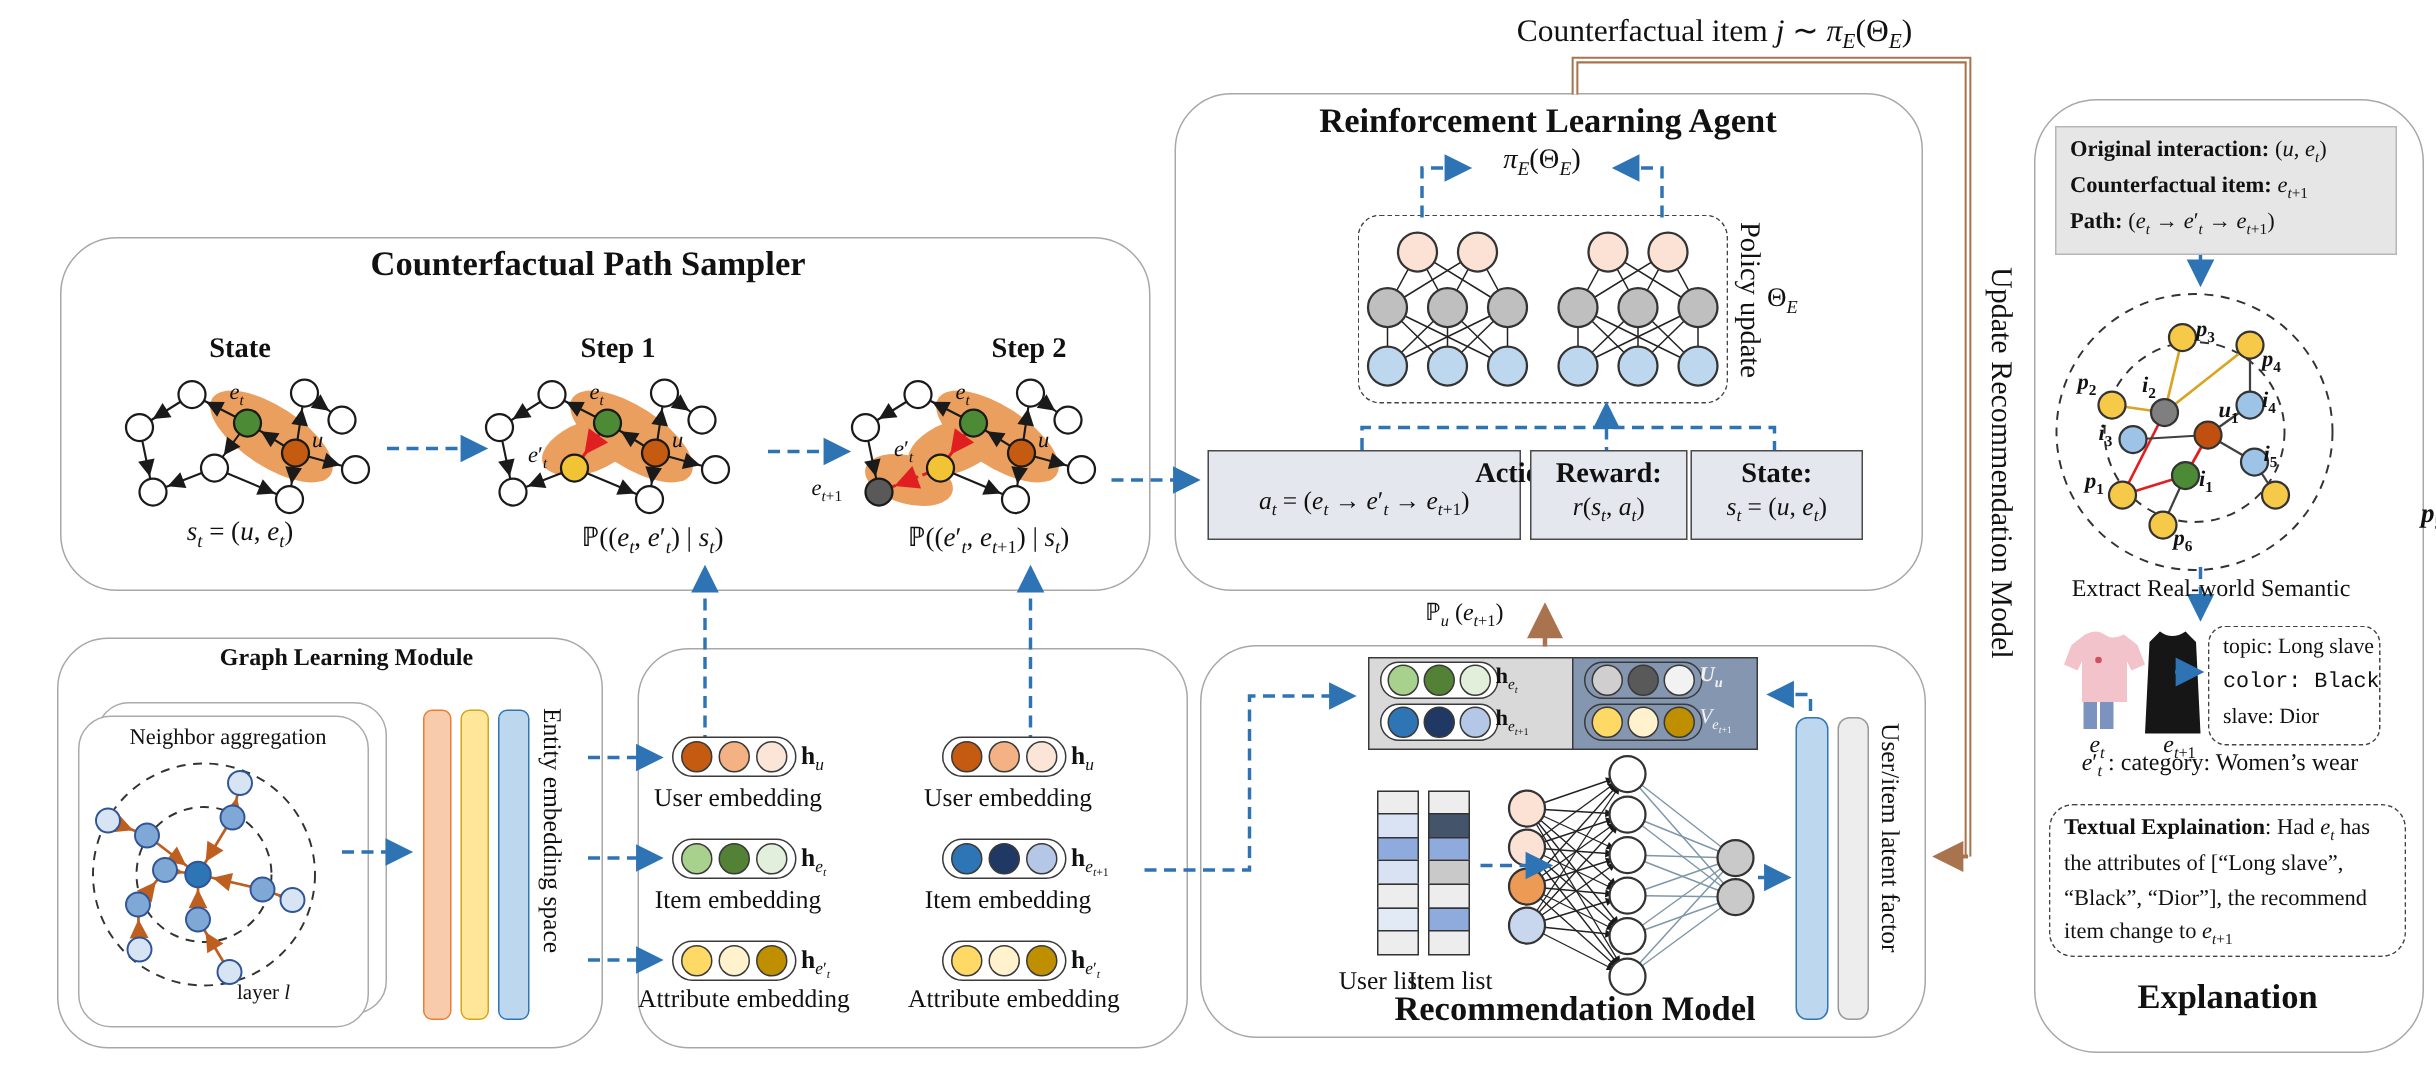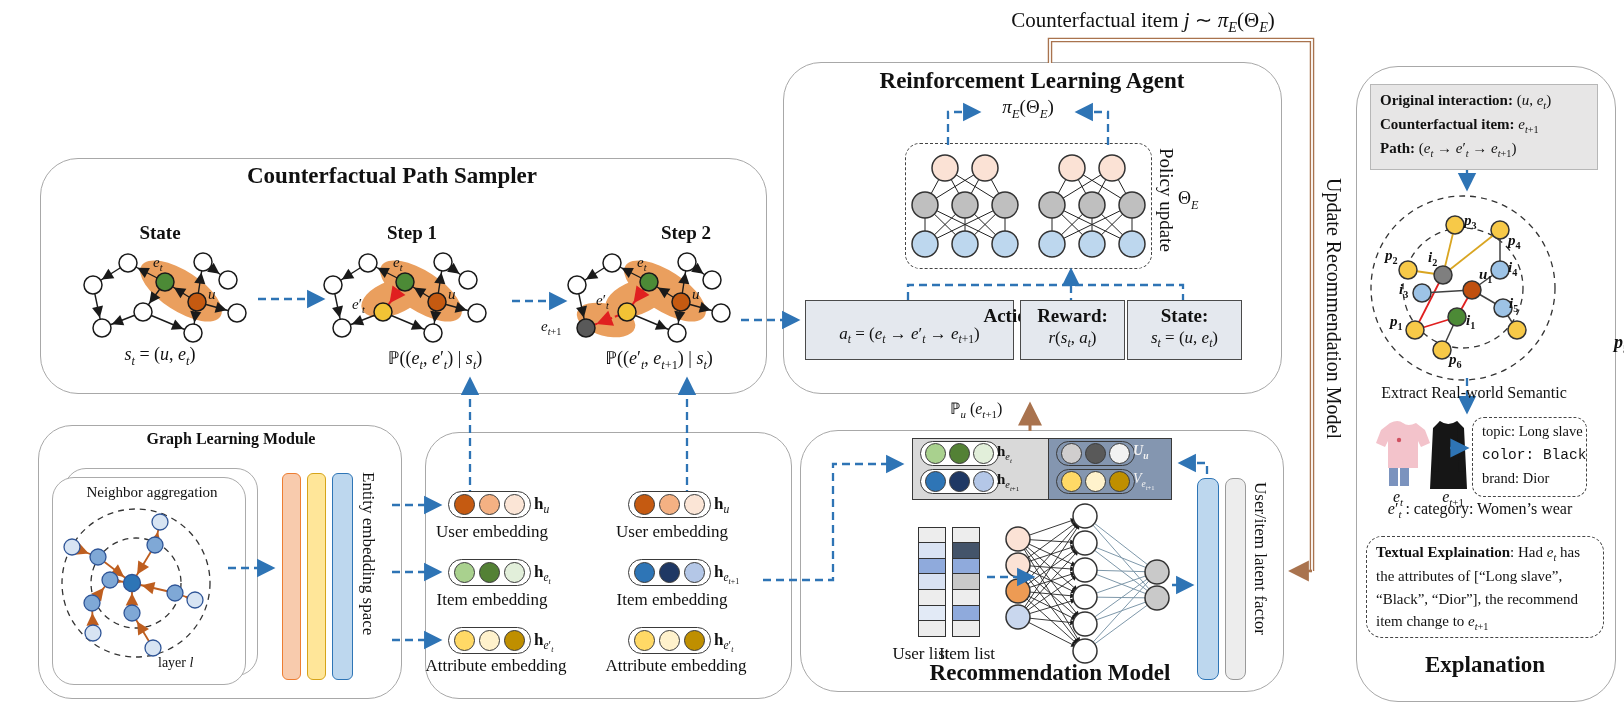--- a/index.html
+++ b/index.html
@@ -529,19 +529,19 @@
   <div class="t" style="left:1508px;top:259px;font-size:15px;"><b><i>i</i><sub>4</sub></b></div>
   <div class="t" style="left:1509px;top:295px;font-size:15px;"><b><i>i</i><sub>5</sub></b></div>
   <div class="t" style="left:1479px;top:266px;font-size:15px;"><b><i>u</i><sub>1</sub></b></div>
 
   <div class="t c" style="left:1474px;top:384px;font-size:16px;">Extract Real-world Semantic</div>
   <div class="t c" style="left:1398px;top:488px;font-size:16px;"><i>e</i><sub><i>t</i></sub></div>
   <div class="t c" style="left:1453px;top:488px;font-size:16px;"><i>e</i><sub><i>t</i>+1</sub></div>
   <div class="dashbox" style="left:1472px;top:417px;width:113px;height:78px;background:transparent;"></div>
   <div class="t" style="left:1482px;top:423px;font-size:14.5px;">topic: Long slave</div>
   <div class="t" style="left:1482px;top:447px;font-size:14.5px;font-family:Liberation Mono, monospace;">color: Black</div>
-  <div class="t" style="left:1482px;top:470px;font-size:14.5px;">brand: Dior</div>
+  <div class="t" style="left:1482px;top:470px;font-size:14.5px;">slave: Dior</div>
   <div class="t c" style="left:1480px;top:500px;font-size:16px;"><i>e</i>′<sub><i>t</i></sub> : category: Women’s wear</div>
   <div class="dashbox" style="left:1366px;top:536px;width:236px;height:100px;border-radius:16px;background:transparent;"></div>
   <div class="t wrap" style="left:1376px;top:541px;width:218px;font-size:15px;line-height:1.5;"><span><b>Textual Explaination</b>: </span><span>Had <i>e</i><sub><i>t</i></sub> has the attributes of [“Long slave”, “Black”, “Dior”], the recommend item change to <i>e</i><sub><i>t</i>+1</sub></span></div>
   <div class="t c bold" style="left:1485px;top:652px;font-size:23px;">Explanation</div>
 
 </div>
 
 </body></html>

